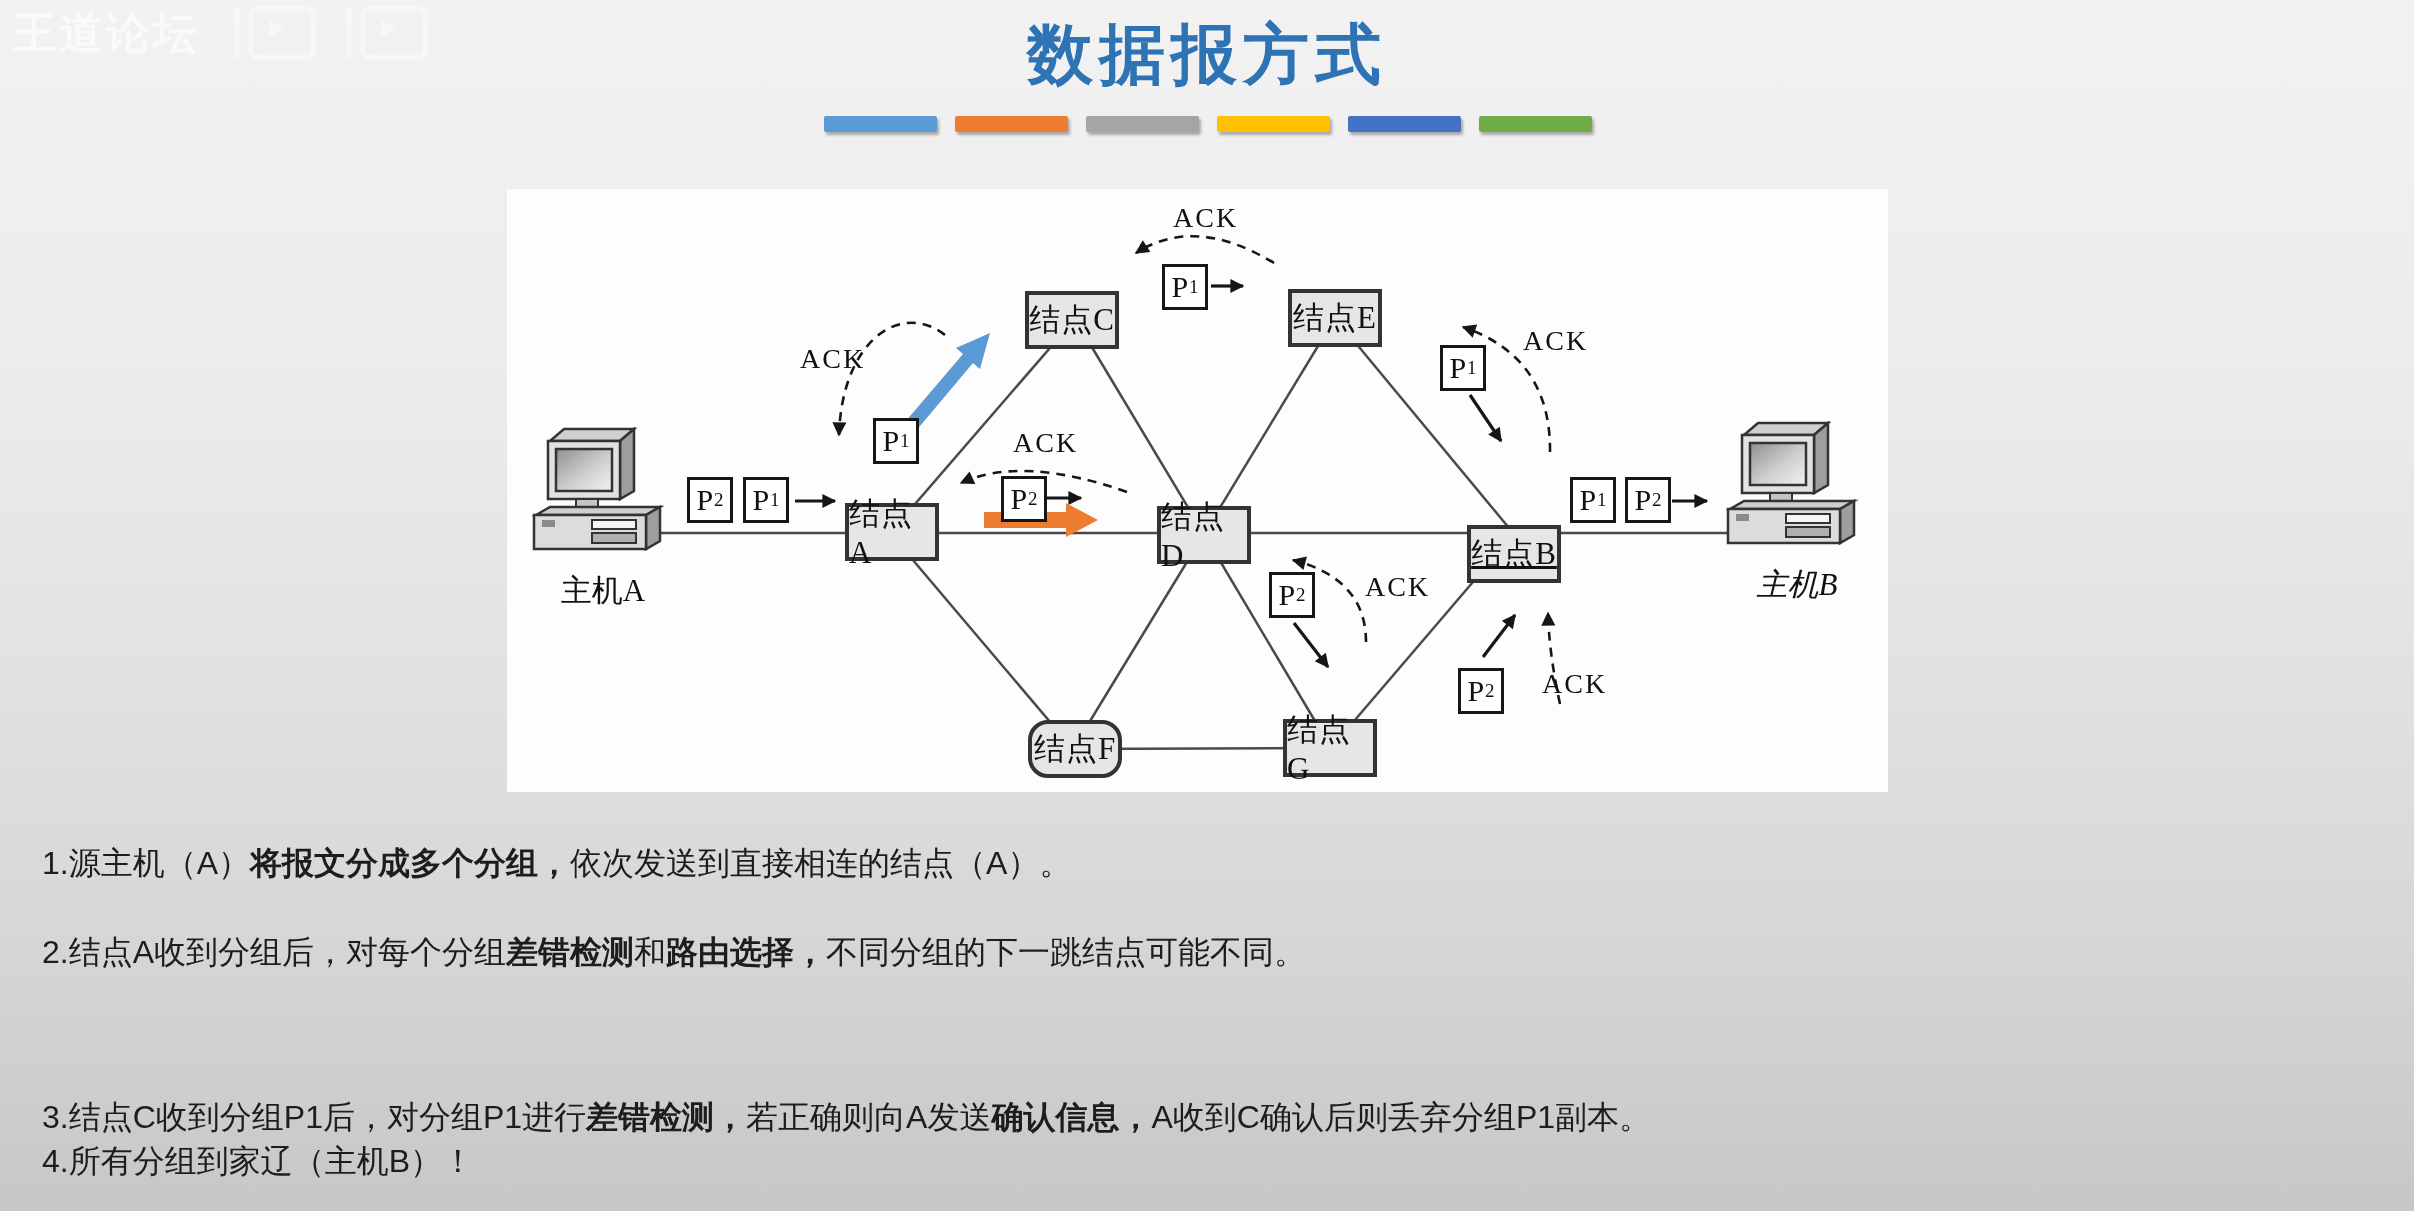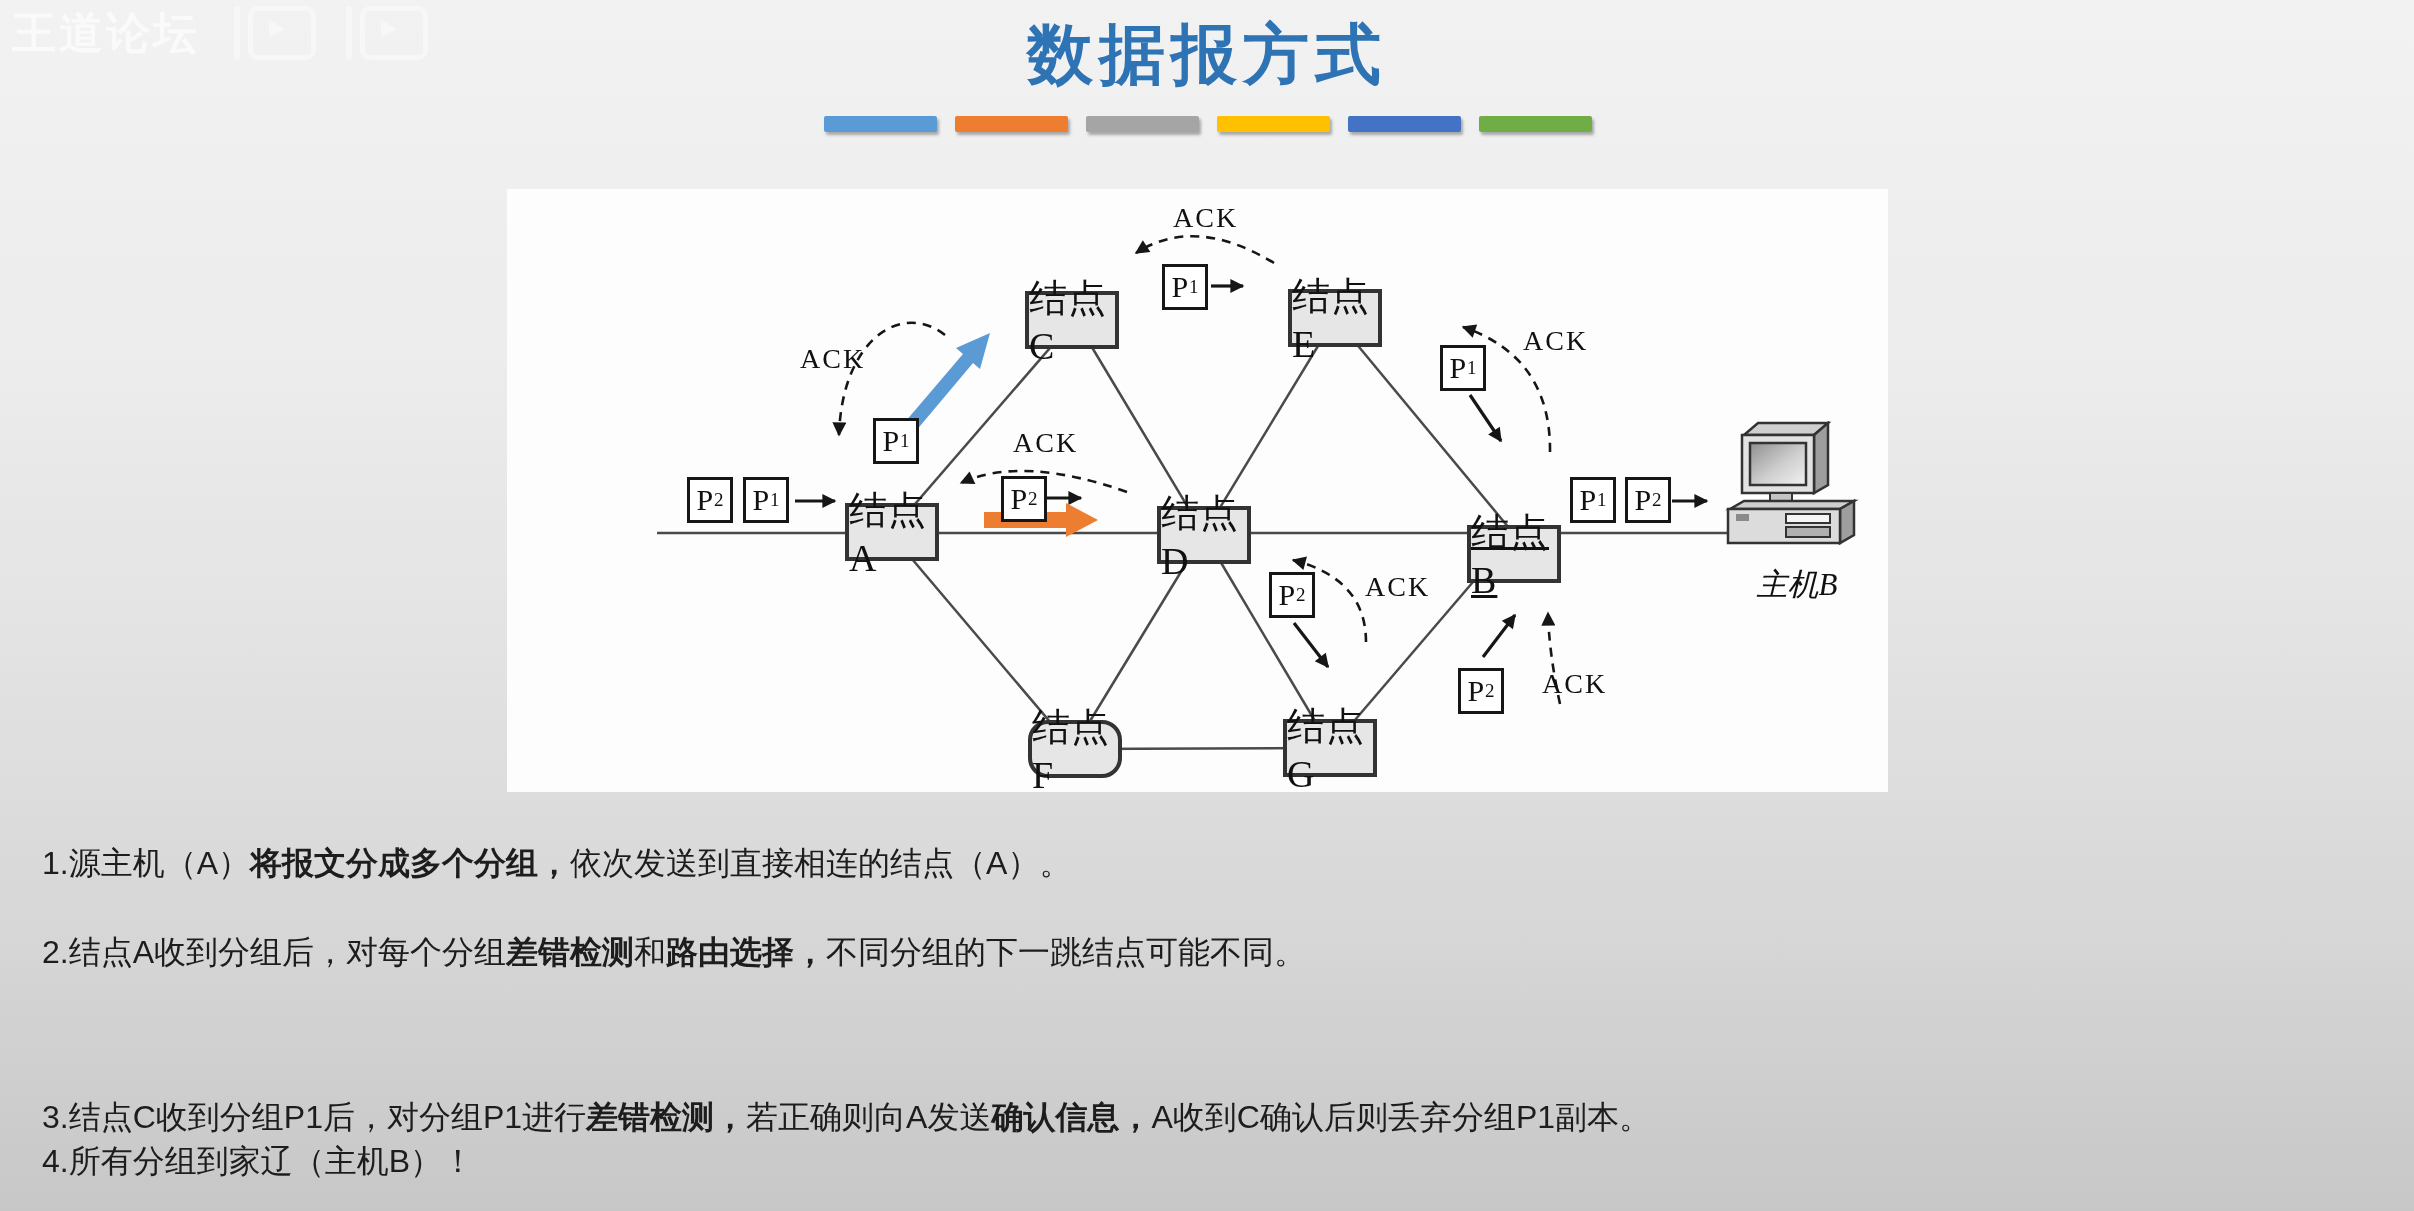--- a/index.html
+++ b/index.html
@@ -20,21 +20,21 @@
   
   .title{position:absolute;left:0;right:0;top:10px;text-align:center;font-size:66px;font-weight:700;
     color:#2e74b5;letter-spacing:6px;}
   .bars{position:absolute;left:824px;top:116px;display:flex;gap:18px;}
   .bar{width:113px;height:16px;border-radius:2px;box-shadow:2px 3px 3px rgba(110,110,110,.55);}
   
   .panel{position:absolute;left:507px;top:189px;width:1381px;height:603px;background:#fdfdfd;}
   .wires{position:absolute;left:0;top:0;}
   .node{position:absolute;width:94px;height:58px;box-sizing:border-box;background:#e6e6e6;border:4px solid #333;
     display:flex;align-items:center;justify-content:center;font-family:"Liberation Serif","DejaVu Serif",serif;
-    font-size:38px;color:#111;letter-spacing:1px;}
+    font-size:31px;color:#111;letter-spacing:1px;}
   .pkt{position:absolute;width:46px;height:46px;box-sizing:border-box;background:#fff;border:3px solid #161616;
     display:flex;align-items:center;justify-content:center;font-family:"Liberation Serif","DejaVu Serif",serif;
     font-size:30px;color:#111;}
   .pkt sub{font-size:19px;line-height:0;margin-left:1px;}
   .ack{position:absolute;font-family:"Liberation Serif","DejaVu Serif",serif;font-size:28px;color:#111;letter-spacing:2px;}
   .host{position:absolute;width:164px;text-align:center;}
   .host .hlabel{margin-top:4px;font-family:"Liberation Serif","DejaVu Serif",serif;font-size:31px;color:#111;}
   
   .note{position:absolute;left:42px;font-size:32px;color:#1d1d1d;white-space:nowrap;text-align:right;}
   .note .seg-b{font-weight:700;}
@@ -124,20 +124,26 @@
         <path d="M767,74 Q688,26 629,64"></path>
         <path d="M1043,263 Q1044,168 956,138"></path>
         <path d="M859,453 Q859,390 786,371"></path>
         <path d="M1053,515 Q1042,464 1041,424"></path>
       </g>
 
       <polygon points="408,243 466,174 473,180 483,144 449,159 456,165 398,233" style="fill: rgb(91, 155, 213);"></polygon>
       <polygon points="477,339 559,339 559,348 591,331 559,314 559,323 477,323" style="fill: rgb(237, 125, 49);"></polygon>
     </svg>
 
+    <div class="host" style="left:14px;top:238px;">
+      <svg width="150" height="135">
+          <use href="#pc"></use>
+        </svg>
+      <div class="hlabel">主机A</div>
+    </div>
     <div class="host" style="left:1208px;top:232px;font-style:italic;">
       <svg width="150" height="135">
           <use href="#pc"></use>
         </svg>
       <div class="hlabel">主机B</div>
     </div>
 
     <div class="node" style="left:338px;top:314px;">结点A</div>
     <div class="node" style="left:518px;top:102px;">结点C</div>
     <div class="node" style="left:650px;top:317px;">结点D</div>

